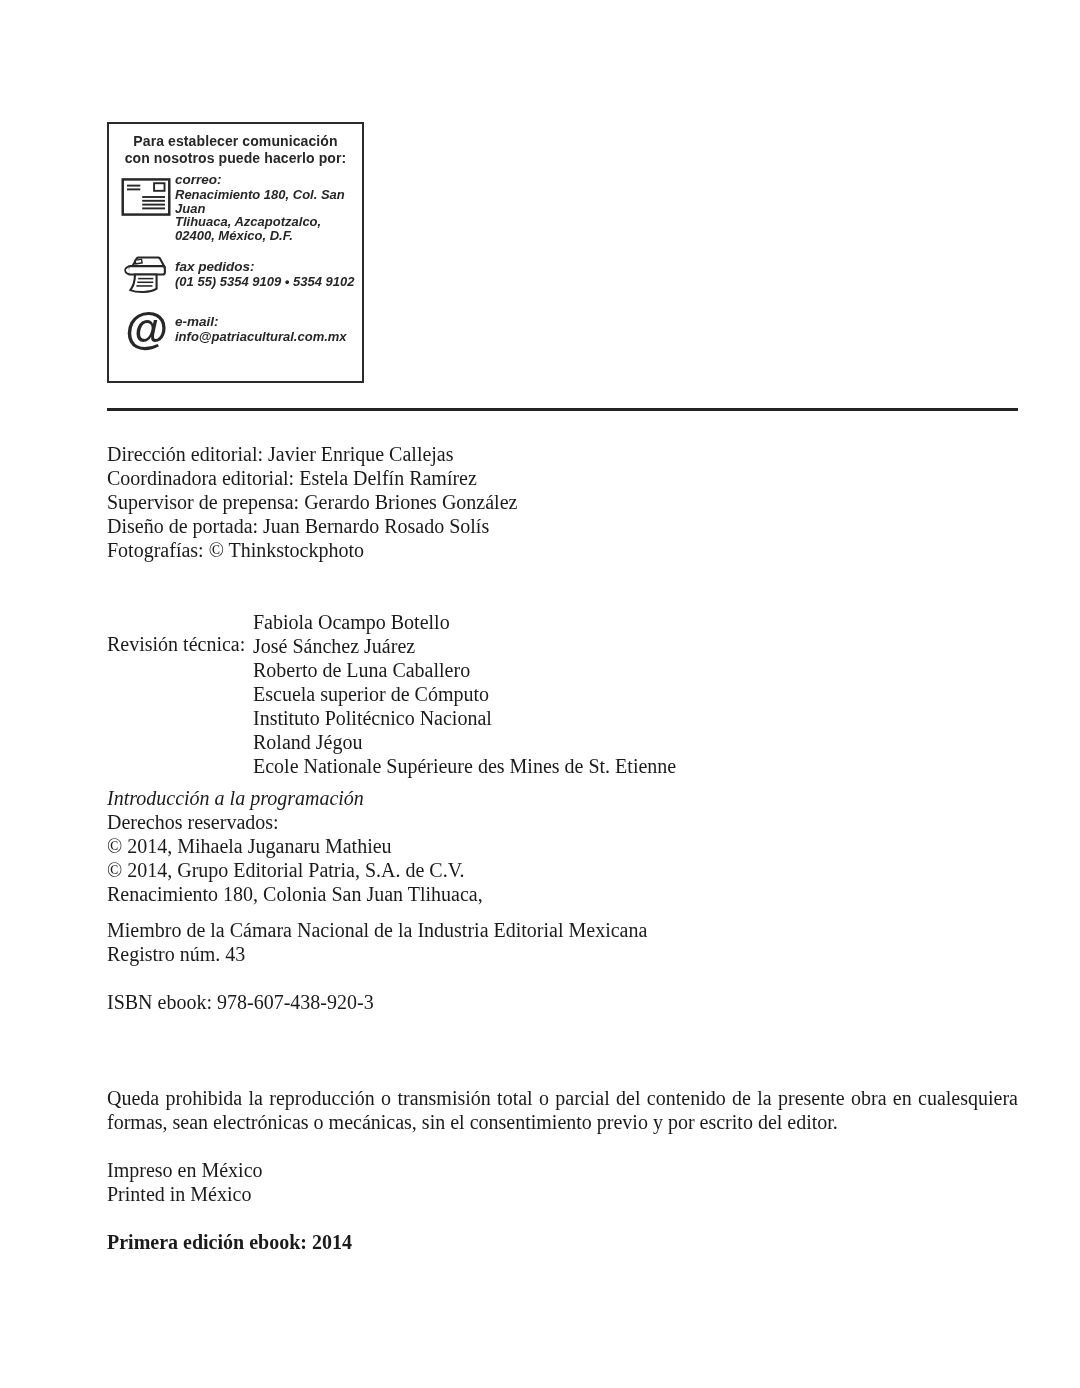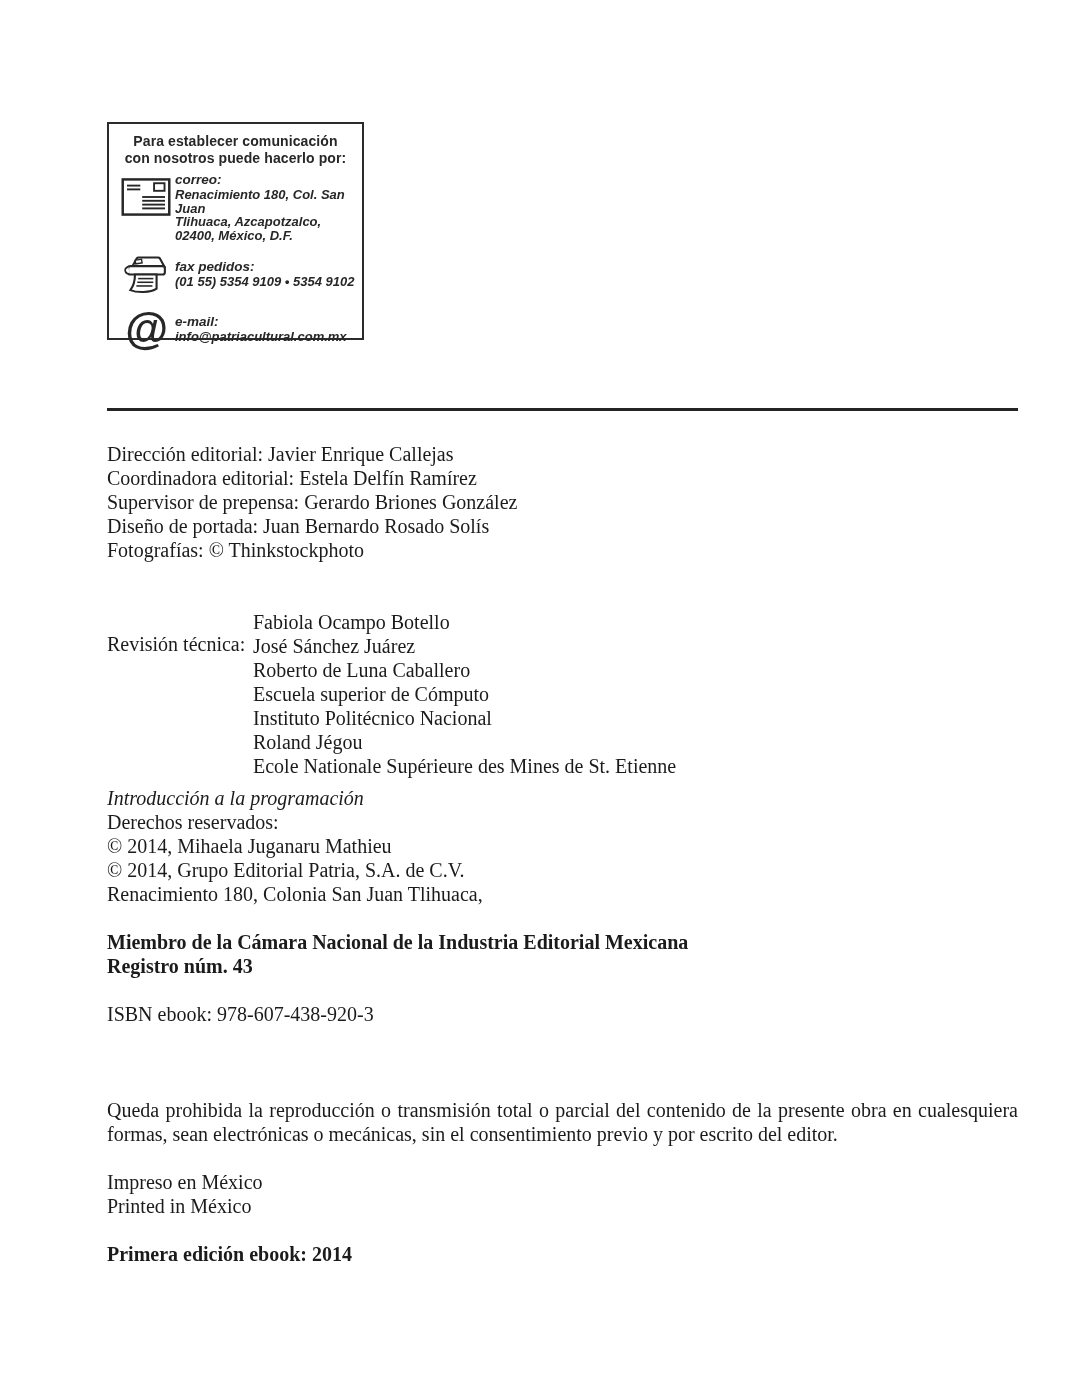--- a/index.html
+++ b/index.html
@@ -9,21 +9,21 @@
     background: #ffffff;
     font-family: "Liberation Serif", serif;
     color: #1b1b1b;
     overflow: hidden;
   }
 
   
   .contact-box {
     position: absolute;
     left: 107px; top: 122px;
-    width: 257px; height: 218px;
+    width: 257px; height: 261px;
     border: 2.5px solid #2b2b2b;
     box-sizing: border-box;
     font-family: "Liberation Sans", sans-serif;
     font-weight: bold;
     color: #272727;
     background: #fff;
   }
   .cb-title {
     margin-top: 9px;
     text-align: center;
@@ -67,21 +67,21 @@
     left: 107px; top: 442px;
     width: 911px;
     font-size: 20px;
     line-height: 24px;
   }
   .line { white-space: pre-wrap; }
   .block-revision { margin-top: 48px; display: flex; }
   .rev-label { flex: 0 0 146px; margin-top: 22px; }
   .block-copyright { margin-top: 8px; }
   .italic { font-style: italic; }
-  .block-membership { margin-top: 24px; font-weight: bold; }
+  .block-membership { margin-top: 12px; }
   .block-isbn { margin-top: 24px; }
   .block-legal { margin-top: 72px; text-align: justify; }
   .block-printed { margin-top: 24px; }
   .block-edition { margin-top: 24px; font-weight: bold; }
 
   svg .stroked { fill: #ffffff; stroke: #272727; }
 </style>
 </head>
 <body>
 

